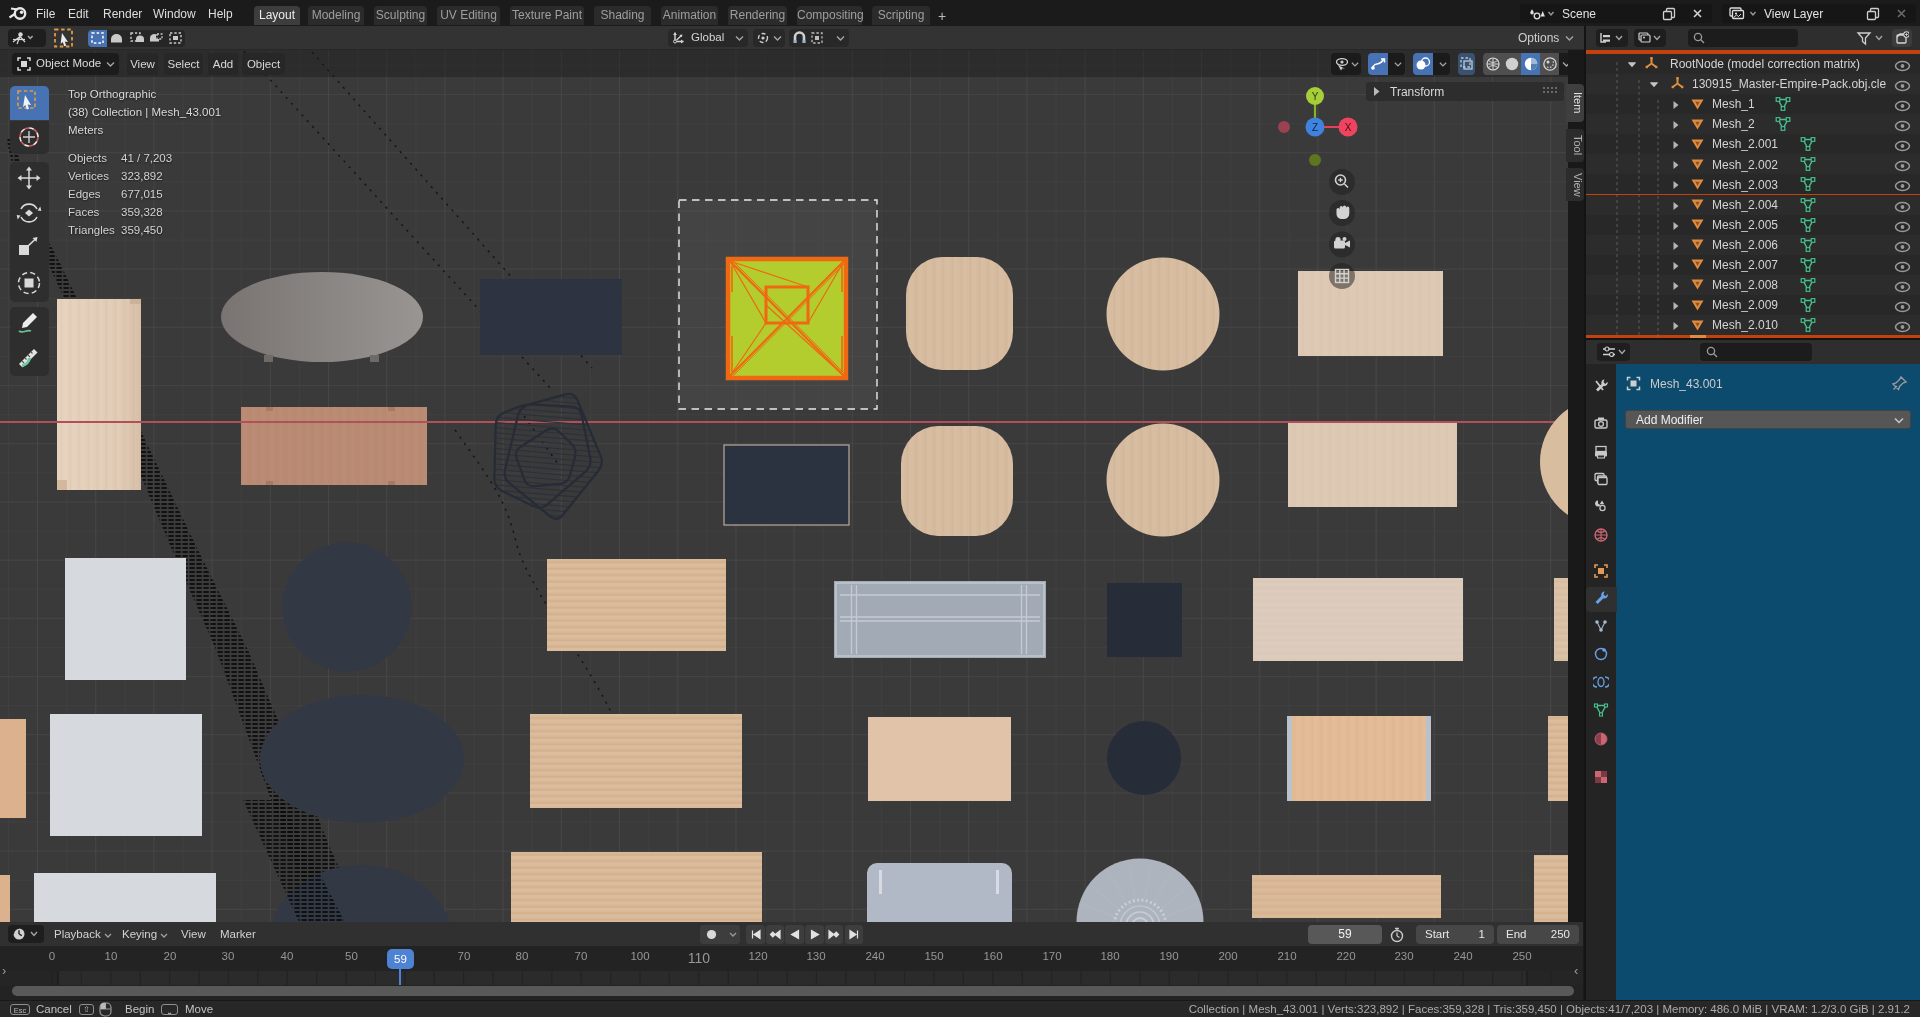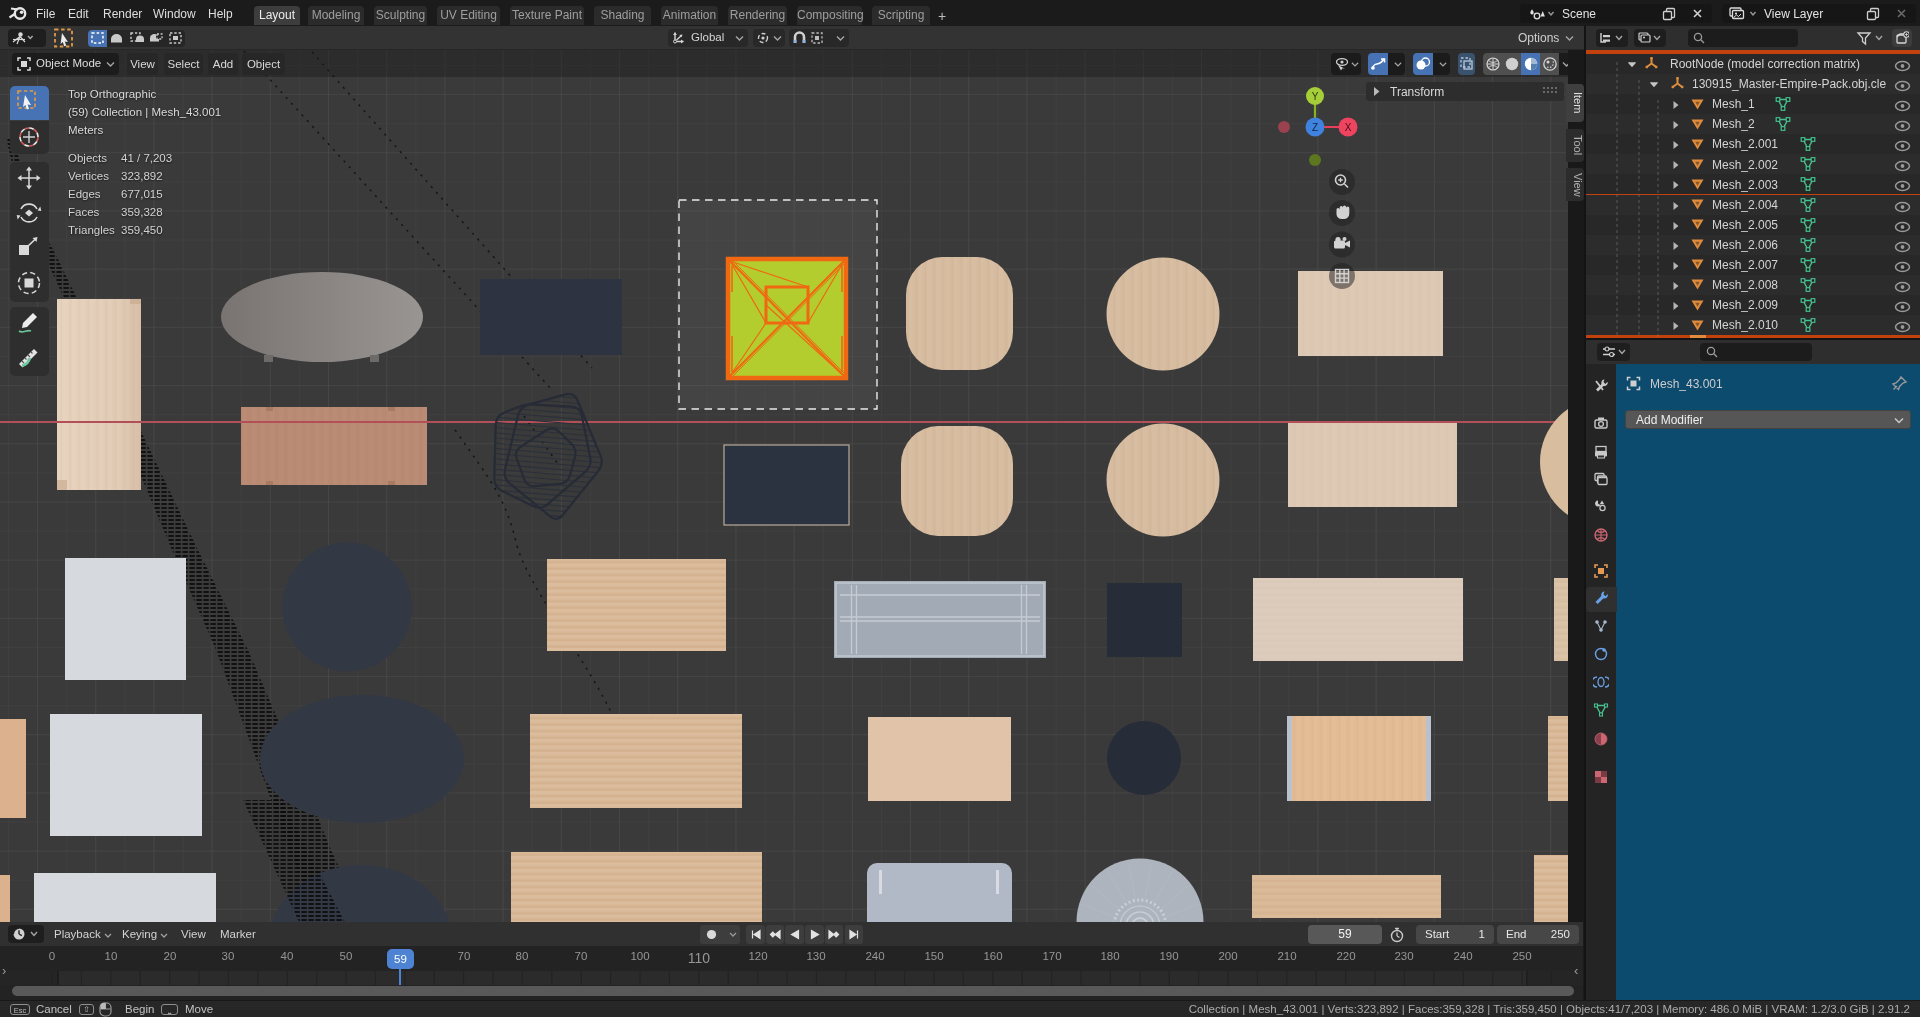--- a/index.html
+++ b/index.html
@@ -512,21 +512,21 @@
 <div class="ab" style="left:10px;top:307px;width:39px;height:34px;background:#2e2e2e;border-radius:5px 5px 0 0;"><svg width="38" height="32" viewBox="0 0 38 32">
       <path d="M23,6 l4,4 -10,10 -5,1 1,-5 Z" fill="#ececec"></path>
       <path d="M9,24 c4,3 8,-2 12,0" stroke="#69c297" stroke-width="1.8" fill="none"></path>
     </svg></div>
 <div class="ab" style="left:10px;top:341px;width:39px;height:35px;background:#2e2e2e;border-radius:0 0 5px 5px;"><svg width="38" height="32" viewBox="0 0 38 32">
       <path d="M9,23 L24,8 l3.5,3.5 -15,15 Z" fill="#e3e3e3"></path>
       <path d="M12,20 l2,2 M15,17 l1.5,1.5 M18,14 l2,2 M21,11 l1.5,1.5" stroke="#555" stroke-width="1.1"></path>
       <path d="M12,26 a10,10 0 0 0 9,-9 l-3,0 a7,7 0 0 1 -6,6 Z" fill="#6fc9a0"></path>
     </svg></div>
 <div class="ab" style="left:68px;top:88px;font-size:11.5px;color:#dadada;text-shadow:0 1px 2px rgba(0,0,0,0.6)">Top Orthographic</div>
-<div class="ab" style="left:68px;top:106px;font-size:11.5px;color:#dadada;text-shadow:0 1px 2px rgba(0,0,0,0.6)">(59) Collection | Mesh_43.001</div>
+<div class="ab" style="left:68px;top:106px;font-size:11.5px;color:#dadada;text-shadow:0 1px 2px rgba(0,0,0,0.6)">(38) Collection | Mesh_43.001</div>
 <div class="ab" style="left:68px;top:124px;font-size:11.5px;color:#dadada;text-shadow:0 1px 2px rgba(0,0,0,0.6)">Meters</div>
 <div class="ab" style="left:68px;top:152px;font-size:11.5px;color:#d2d2d2;text-shadow:0 1px 2px rgba(0,0,0,0.6)">Objects</div>
 <div class="ab" style="left:121px;top:152px;font-size:11.5px;color:#d2d2d2;text-shadow:0 1px 2px rgba(0,0,0,0.6)">41 / 7,203</div>
 <div class="ab" style="left:68px;top:170px;font-size:11.5px;color:#d2d2d2;text-shadow:0 1px 2px rgba(0,0,0,0.6)">Vertices</div>
 <div class="ab" style="left:121px;top:170px;font-size:11.5px;color:#d2d2d2;text-shadow:0 1px 2px rgba(0,0,0,0.6)">323,892</div>
 <div class="ab" style="left:68px;top:188px;font-size:11.5px;color:#d2d2d2;text-shadow:0 1px 2px rgba(0,0,0,0.6)">Edges</div>
 <div class="ab" style="left:121px;top:188px;font-size:11.5px;color:#d2d2d2;text-shadow:0 1px 2px rgba(0,0,0,0.6)">677,015</div>
 <div class="ab" style="left:68px;top:206px;font-size:11.5px;color:#d2d2d2;text-shadow:0 1px 2px rgba(0,0,0,0.6)">Faces</div>
 <div class="ab" style="left:121px;top:206px;font-size:11.5px;color:#d2d2d2;text-shadow:0 1px 2px rgba(0,0,0,0.6)">359,328</div>
 <div class="ab" style="left:68px;top:224px;font-size:11.5px;color:#d2d2d2;text-shadow:0 1px 2px rgba(0,0,0,0.6)">Triangles</div>
@@ -1049,21 +1049,21 @@
 <div class="ab" style="left:1497px;top:2.5px;width:82px;height:19px;background:#474747;border-radius:4px;font-size:11.5px;color:#e8e8e8">
 <span style="position:absolute;left:9px;top:3px">End</span>
       <span style="position:absolute;right:9px;top:3px">250</span>
     </div>
 <div class="ab" style="left:0;top:24px;width:1583px;height:25px;background:#232323"></div>
 <div class="ab" style="left:32px;top:28px;width:40px;text-align:center;font-size:11.5px;color:#969696">0</div>
 <div class="ab" style="left:91px;top:28px;width:40px;text-align:center;font-size:11.5px;color:#969696">10</div>
 <div class="ab" style="left:150px;top:28px;width:40px;text-align:center;font-size:11.5px;color:#969696">20</div>
 <div class="ab" style="left:208px;top:28px;width:40px;text-align:center;font-size:11.5px;color:#969696">30</div>
 <div class="ab" style="left:267px;top:28px;width:40px;text-align:center;font-size:11.5px;color:#969696">40</div>
-<div class="ab" style="left:326px;top:28px;width:40px;text-align:center;font-size:11.5px;color:#969696">50</div>
+<div class="ab" style="left:345px;top:28px;width:40px;text-align:left;font-size:11.5px;color:#969696">50</div>
 <div class="ab" style="left:444px;top:28px;width:40px;text-align:center;font-size:11.5px;color:#969696">70</div>
 <div class="ab" style="left:502px;top:28px;width:40px;text-align:center;font-size:11.5px;color:#969696">80</div>
 <div class="ab" style="left:561px;top:28px;width:40px;text-align:center;font-size:11.5px;color:#969696">70</div>
 <div class="ab" style="left:620px;top:28px;width:40px;text-align:center;font-size:11.5px;color:#969696">100</div>
 <div class="ab" style="left:679px;top:28px;width:40px;text-align:center;font-size:14px;color:#969696">110</div>
 <div class="ab" style="left:738px;top:28px;width:40px;text-align:center;font-size:11.5px;color:#969696">120</div>
 <div class="ab" style="left:796px;top:28px;width:40px;text-align:center;font-size:11.5px;color:#969696">130</div>
 <div class="ab" style="left:855px;top:28px;width:40px;text-align:center;font-size:11.5px;color:#969696">240</div>
 <div class="ab" style="left:914px;top:28px;width:40px;text-align:center;font-size:11.5px;color:#969696">150</div>
 <div class="ab" style="left:973px;top:28px;width:40px;text-align:center;font-size:11.5px;color:#969696">160</div>

